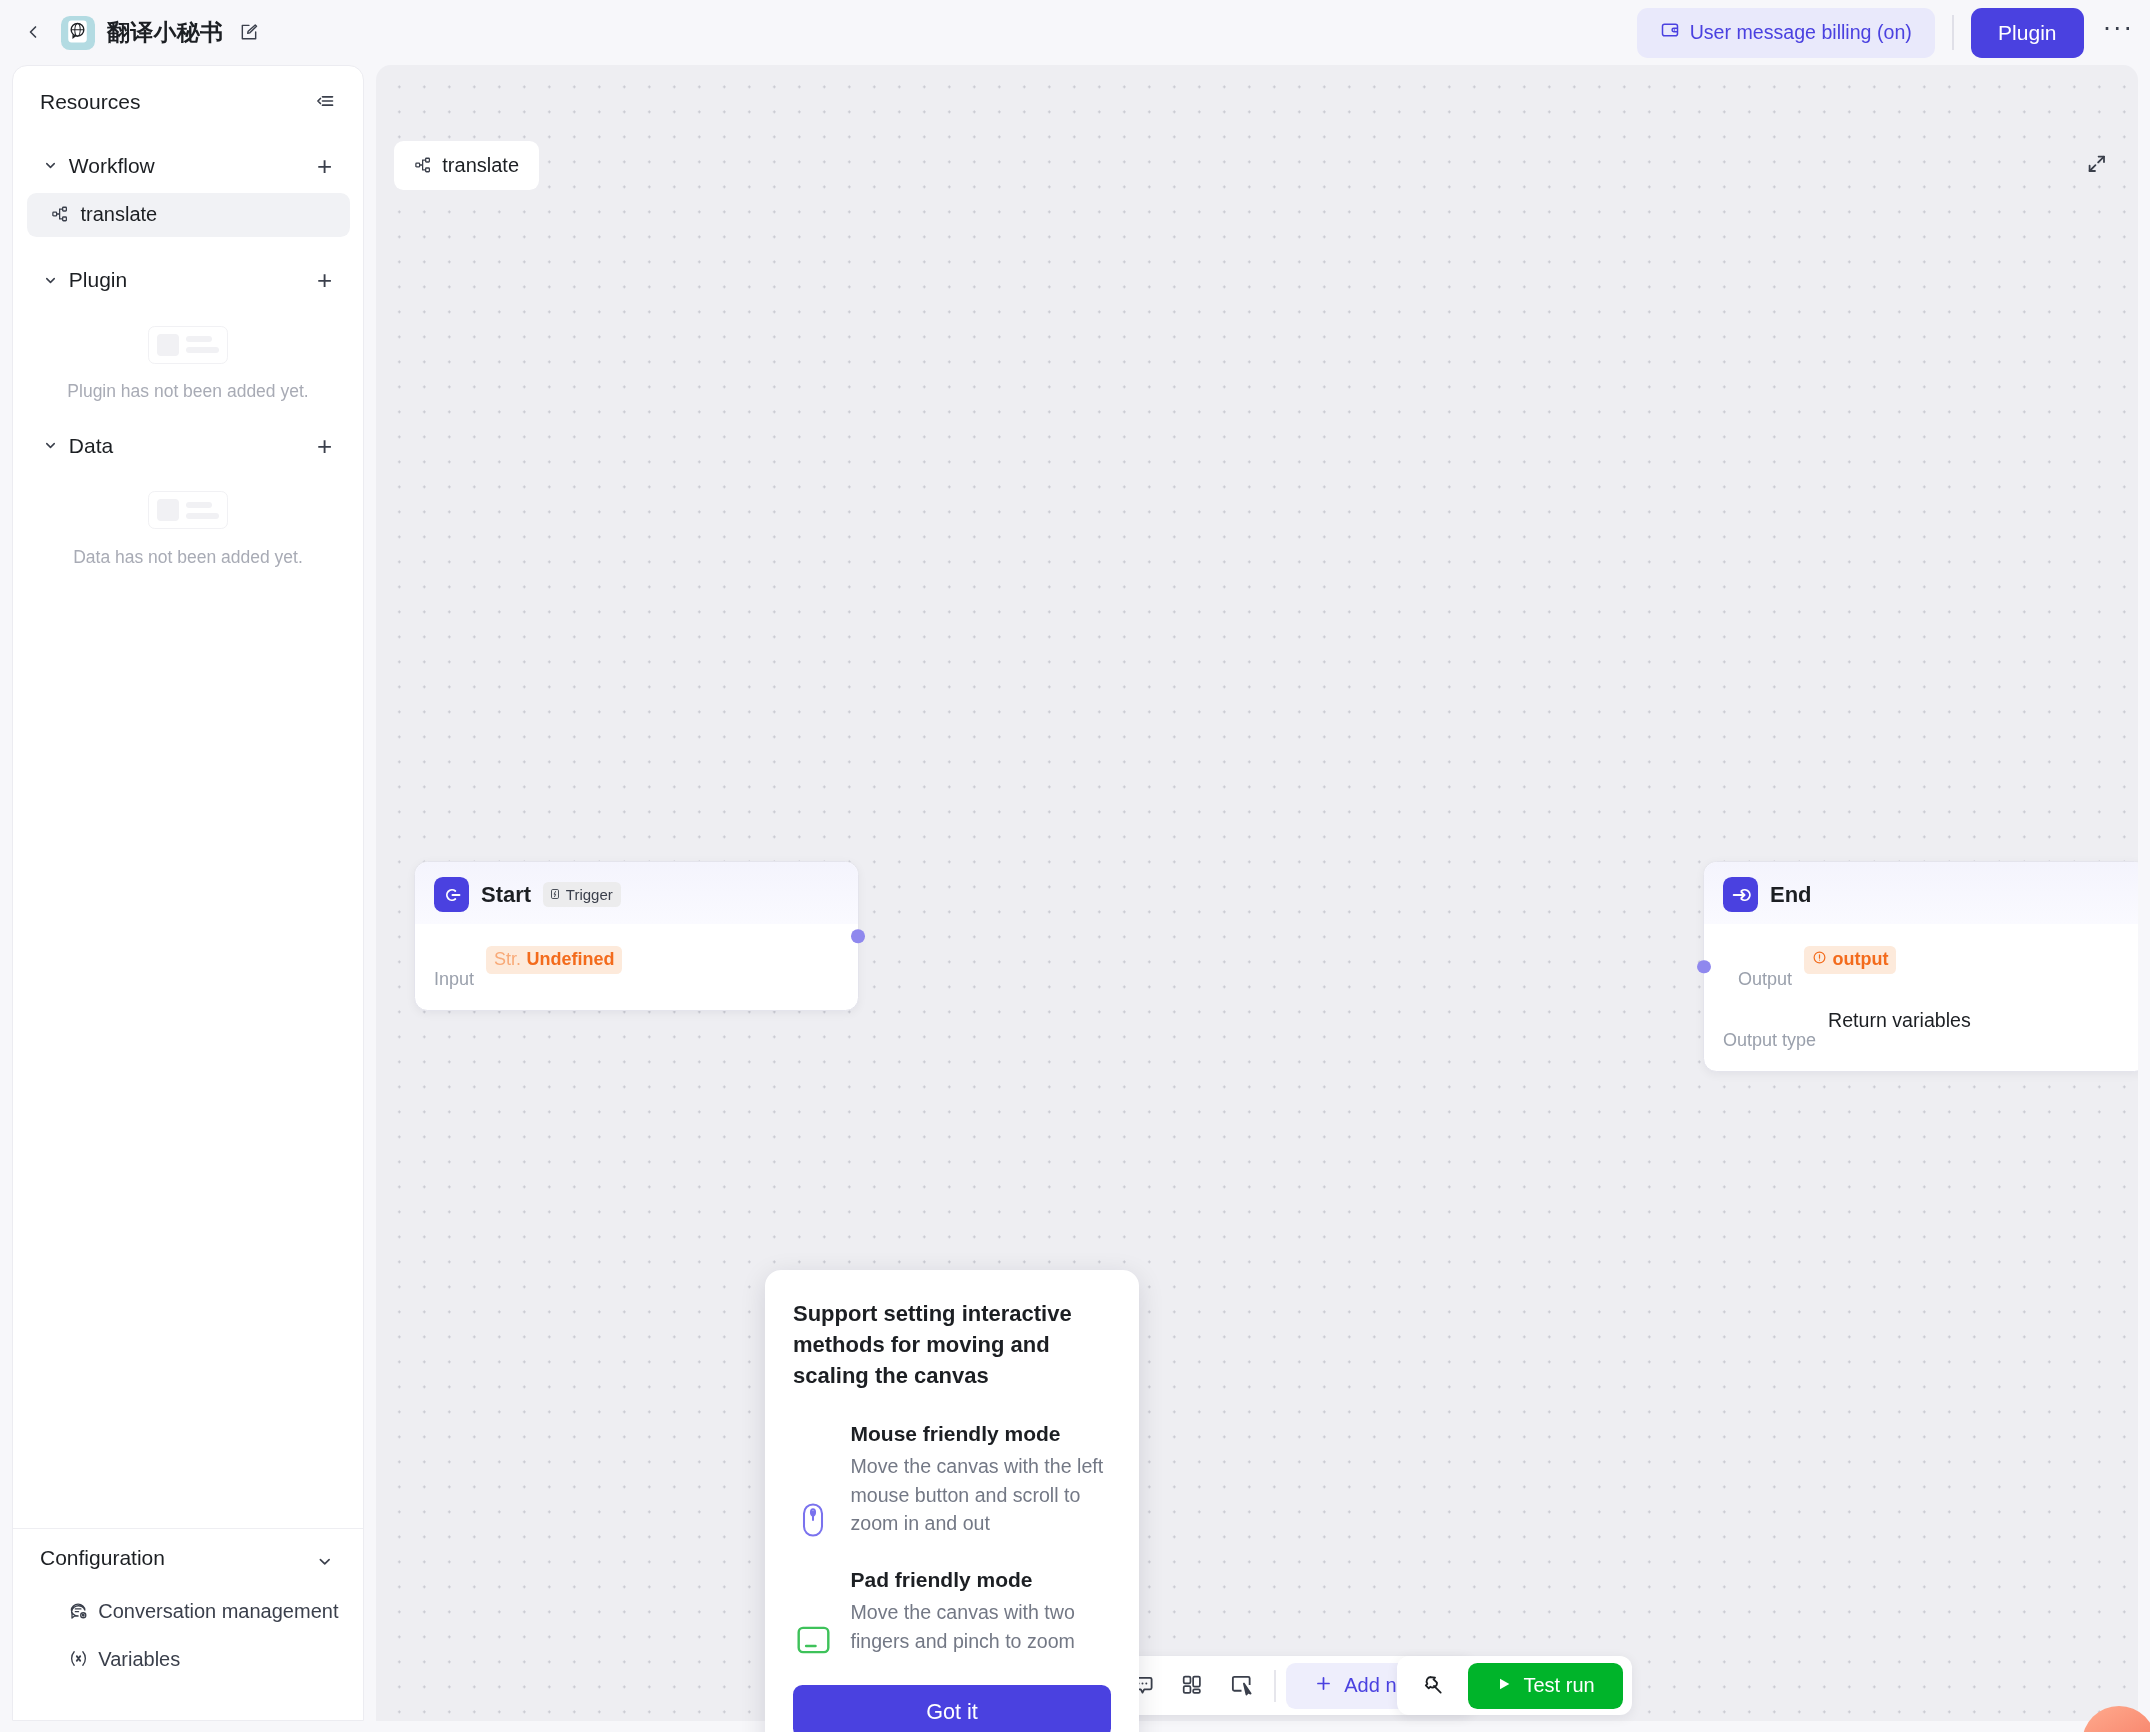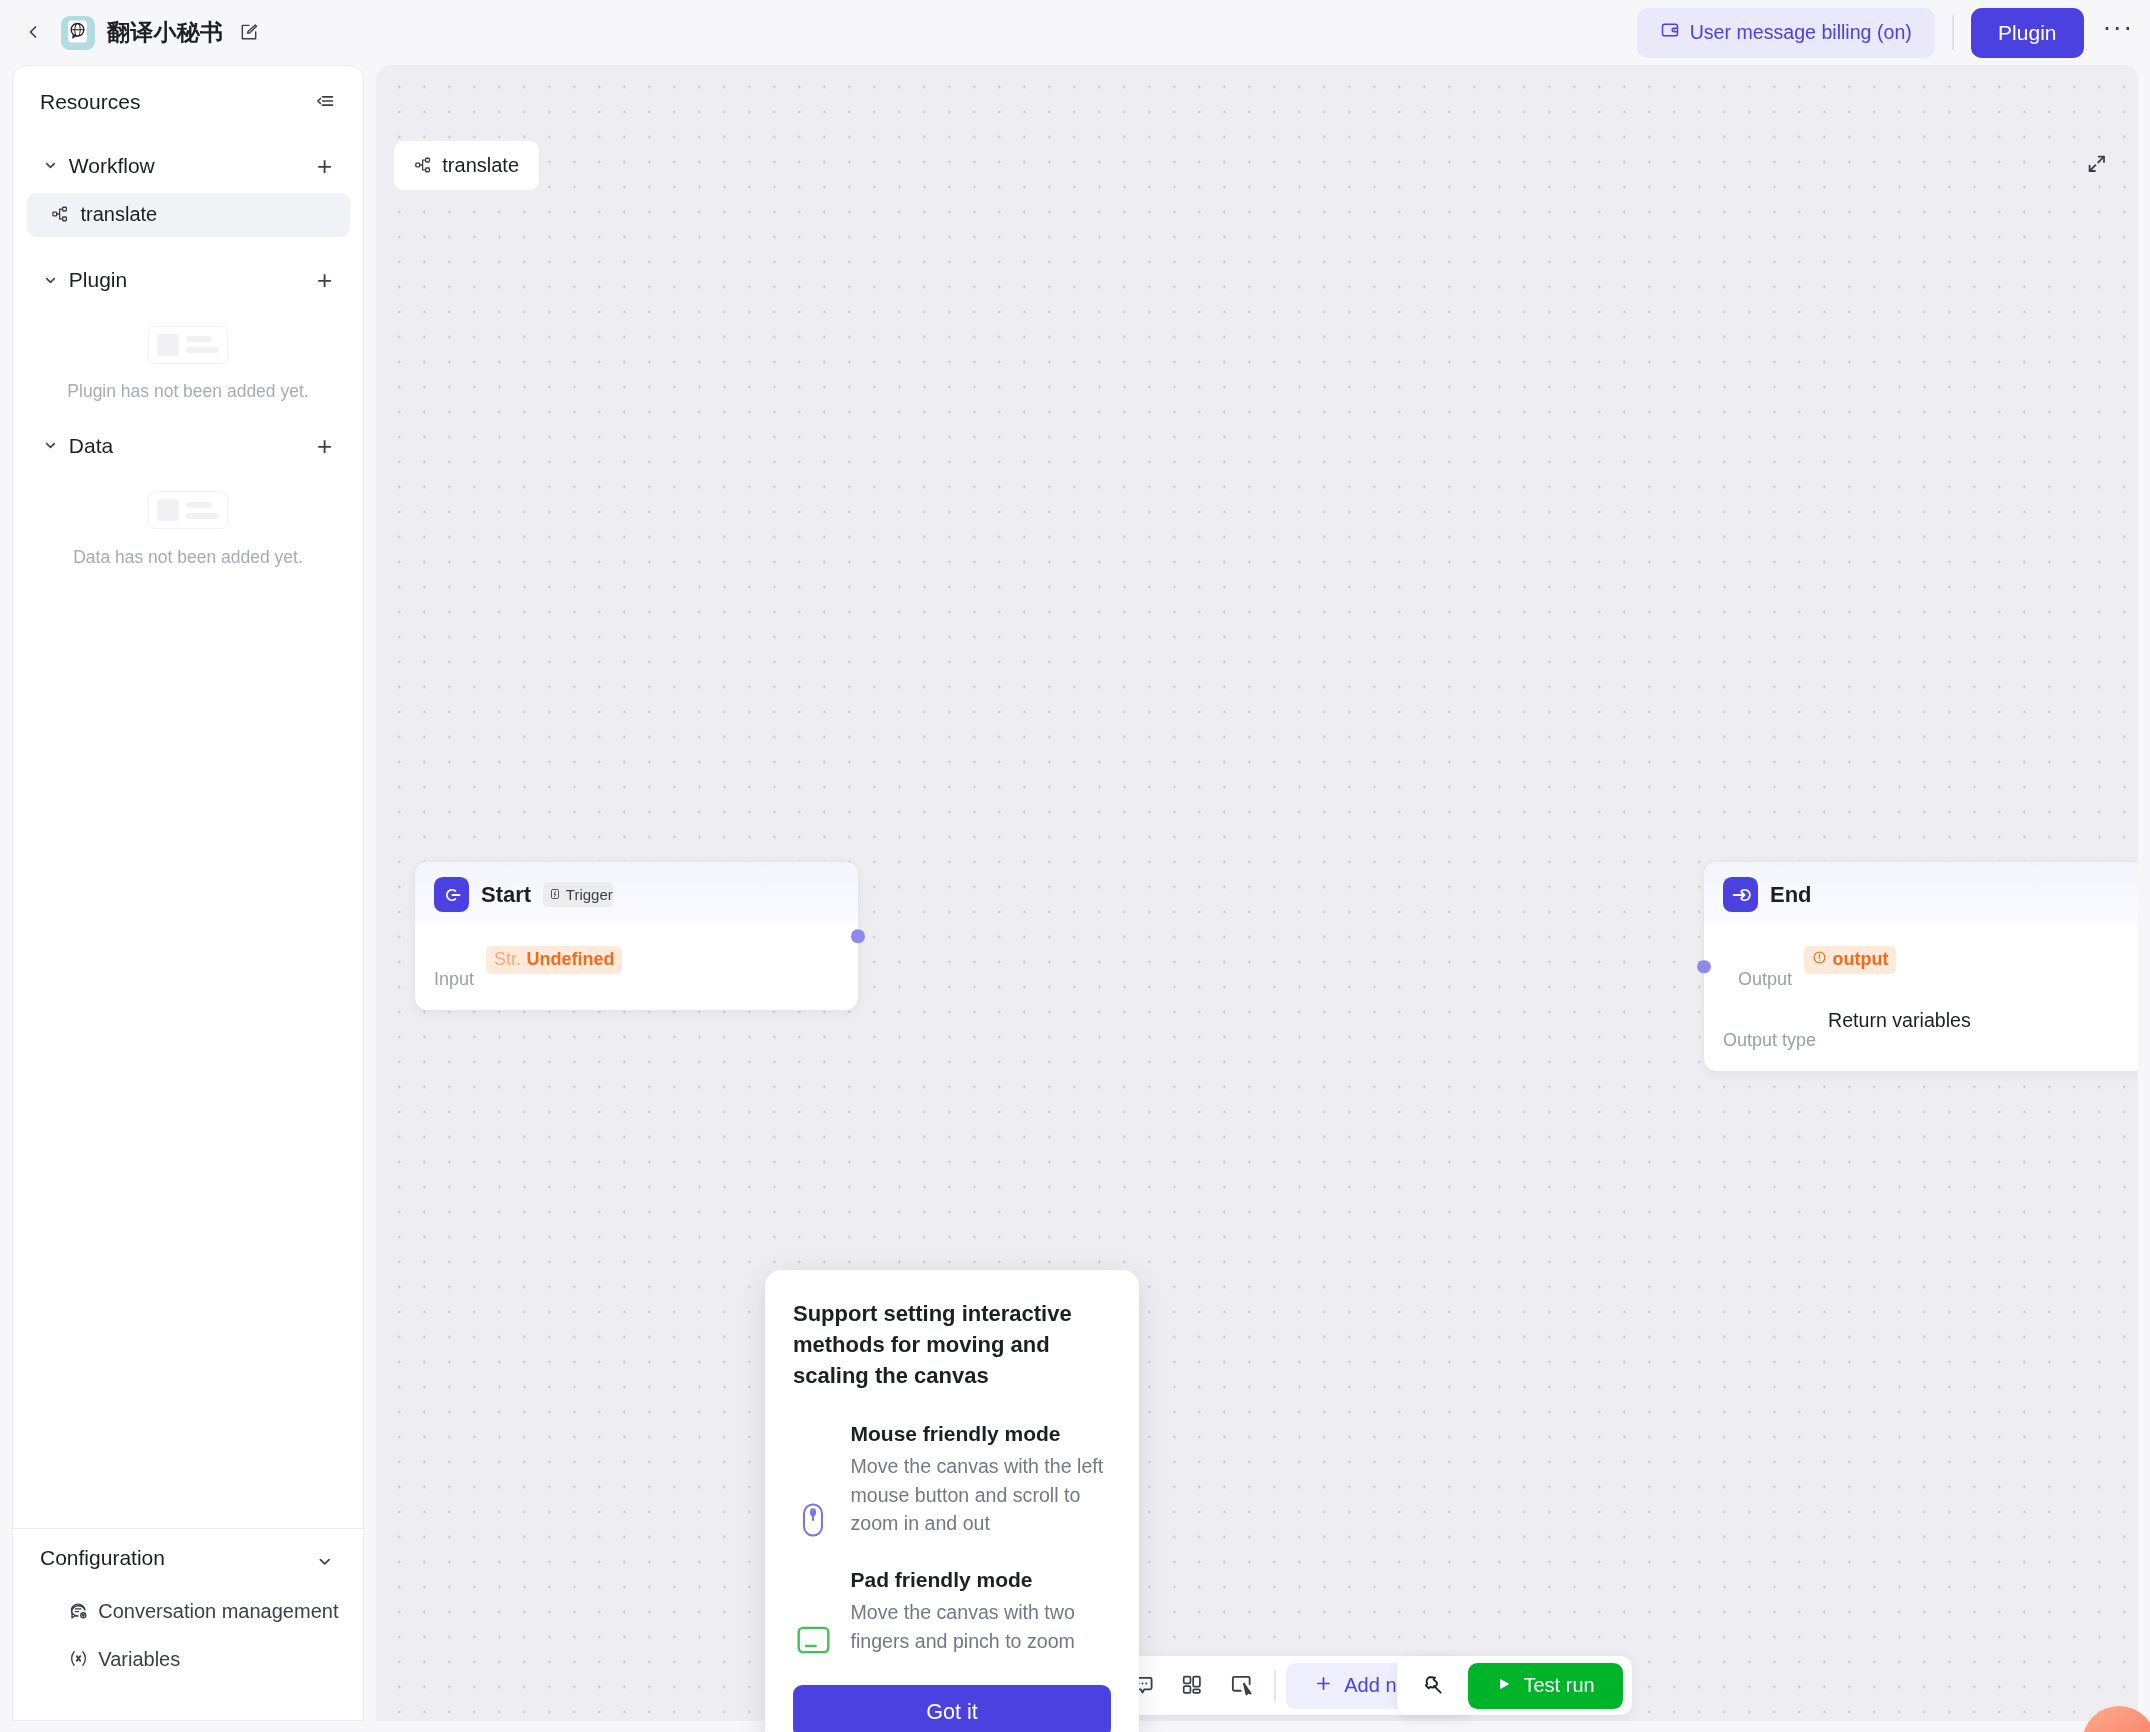--- a/index.html
+++ b/index.html
@@ -269,21 +269,21 @@
     border-radius: 8.8px;
     background: #4a41e0;
     display: flex; align-items: center; justify-content: center;
     flex: none;
   }
   .node-title { font-size: 22px; font-weight: 600; color: #1c1f23; }
   .node-badge {
     display: flex; gap: 4.7px;
     background: #ececed;
     border-radius: 5.4px;
-    padding: 4px 0 4px 6px;
+    padding: 4px 8px 4px 6px;
     font-size: 15px;
     color: #3a3f4b;
   }
   .node-body { padding: 5.4px 19px 20px 19px; }
   .node-row {
     display: flex; align-items: center;
     gap: 12px;
     min-height: 36px;
   }
   .row-label { font-size: 18px; color: #9aa0ac; white-space: nowrap; margin-top: 40px;}

